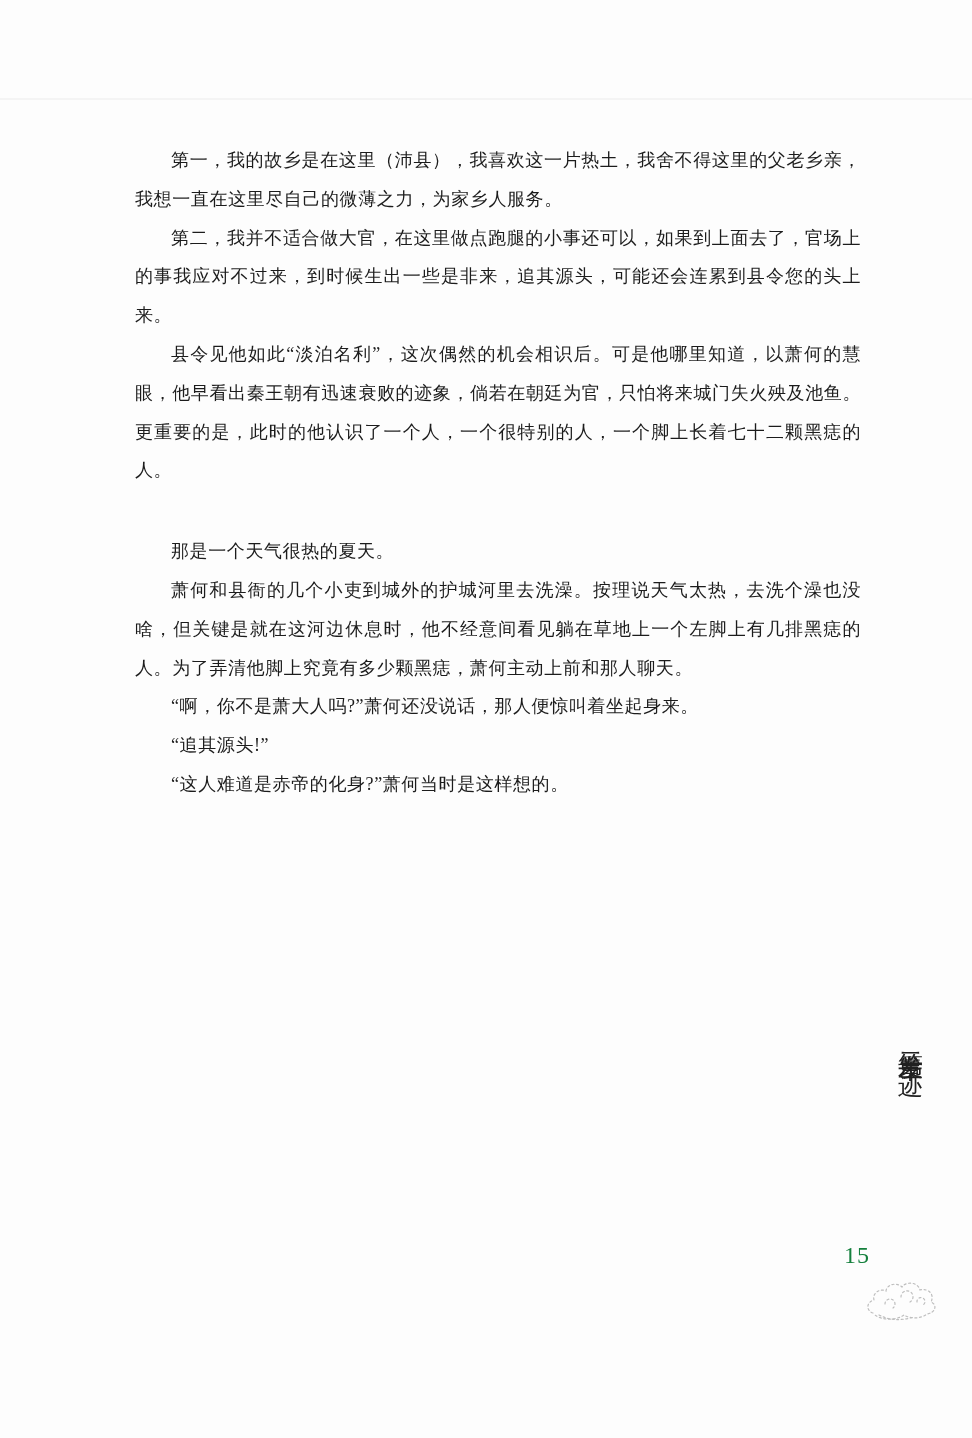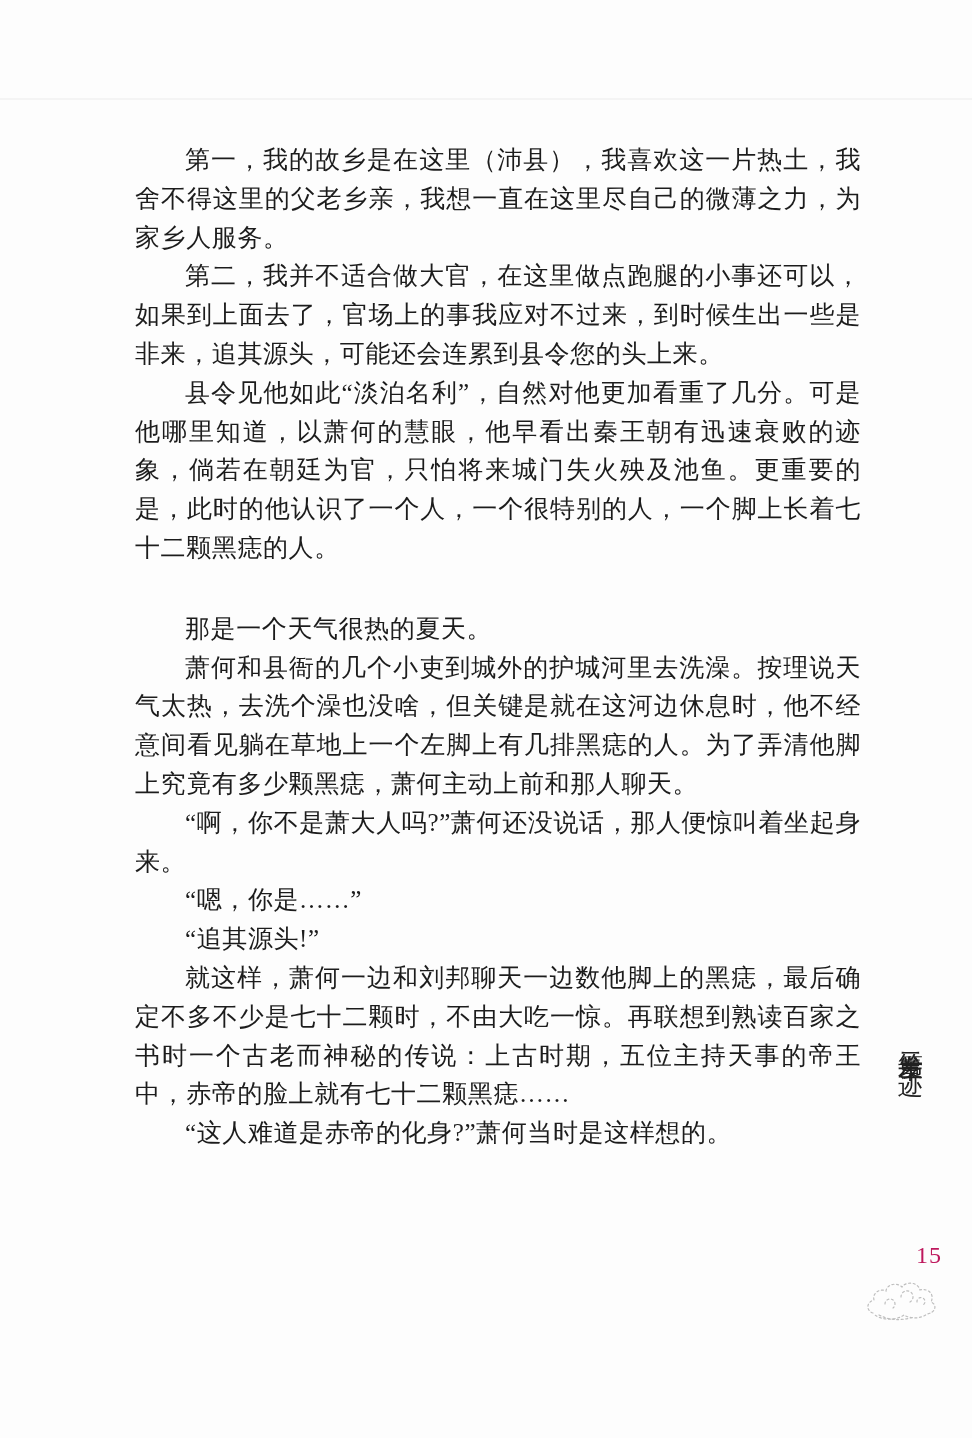--- a/index.html
+++ b/index.html
@@ -22,21 +22,21 @@
     position: absolute;
     left: 0; top: 98px;
     width: 100%; height: 2px;
     background: rgba(0,0,0,0.035);
   }
   .text-column {
     position: absolute;
     left: 135px;
     top: 141px;
     width: 726px;
-    font-size: 25px;
+    font-size: 18px;
     line-height: 38.8px;
     letter-spacing: 0.6px;
     text-align: justify;
     text-justify: inter-ideograph;
     color: #1c1c1c;
   }
   .text-column p {
     margin: 0;
     text-indent: 2em;
   }
@@ -56,55 +56,53 @@
   }
   .side-chapter .chapter-label {
     letter-spacing: 1px;
   }
   .side-chapter .chapter-title {
     margin-block-start: 8px;
     letter-spacing: 15px;
   }
   .page-number {
     position: absolute;
-    left: 916px;
+    left: 844px;
     top: 1242px;
     font-size: 24px;
     letter-spacing: 1px;
-    color: #be185d;
+    color: #15803d;
     font-family: "Liberation Serif", serif;
   }
   .cloud-ornament {
     position: absolute;
     left: 860px;
     top: 1274px;
     opacity: 0.85;
   }
 </style>
 </head>
 <body>
 
 <div class="page">
 
   <div class="scan-artifact"></div>
 
   <div class="text-column">
     <div>
       <p>第一，我的故乡是在这里（沛县），我喜欢这一片热土，我舍不得这里的父老乡亲，我想一直在这里尽自己的微薄之力，为家乡人服务。</p>
       <p>第二，我并不适合做大官，在这里做点跑腿的小事还可以，如果到上面去了，官场上的事我应对不过来，到时候生出一些是非来，追其源头，可能还会连累到县令您的头上来。</p>
-      <p>县令见他如此“淡泊名利”，自然对他更加看重了几分。可是他哪里知道，以萧何的慧眼，他早看出秦王朝有迅速衰败的迹象，倘若在朝廷为官，只怕将来城门失火殃及池鱼。更重要的是，此时的他认识了一个人，一个很特别的人，一个脚上长着七十二颗黑痣的人。</p>
+      <p>县令见他如此“淡泊名利”，这次偶然的机会相识后。可是他哪里知道，以萧何的慧眼，他早看出秦王朝有迅速衰败的迹象，倘若在朝廷为官，只怕将来城门失火殃及池鱼。更重要的是，此时的他认识了一个人，一个很特别的人，一个脚上长着七十二颗黑痣的人。</p>
     </div>
     <div class="section-gap"></div>
     <div>
       <p>那是一个天气很热的夏天。</p>
       <p>萧何和县衙的几个小吏到城外的护城河里去洗澡。按理说天气太热，去洗个澡也没啥，但关键是就在这河边休息时，他不经意间看见躺在草地上一个左脚上有几排黑痣的人。为了弄清他脚上究竟有多少颗黑痣，萧何主动上前和那人聊天。</p>
       <p>“啊，你不是萧大人吗?”萧何还没说话，那人便惊叫着坐起身来。</p>
-      <p>“嗯，你是……”</p>
       <p>“追其源头!”</p>
-      <p>就这样，萧何一边和刘邦聊天一边数他脚上的黑痣，最后确定不多不少是七十二颗时，不由大吃一惊。再联想到熟读百家之书时一个古老而神秘的传说：上古时期，五位主持天事的帝王中，赤帝的脸上就有七十二颗黑痣……</p>
       <p>“这人难道是赤帝的化身?”萧何当时是这样想的。</p>
     </div>
   </div>
 
   <div class="side-chapter">
     <span class="chapter-label">第二章</span><span class="chapter-title">发迹</span>
   </div>
 
   <div class="page-number">15</div>
 

